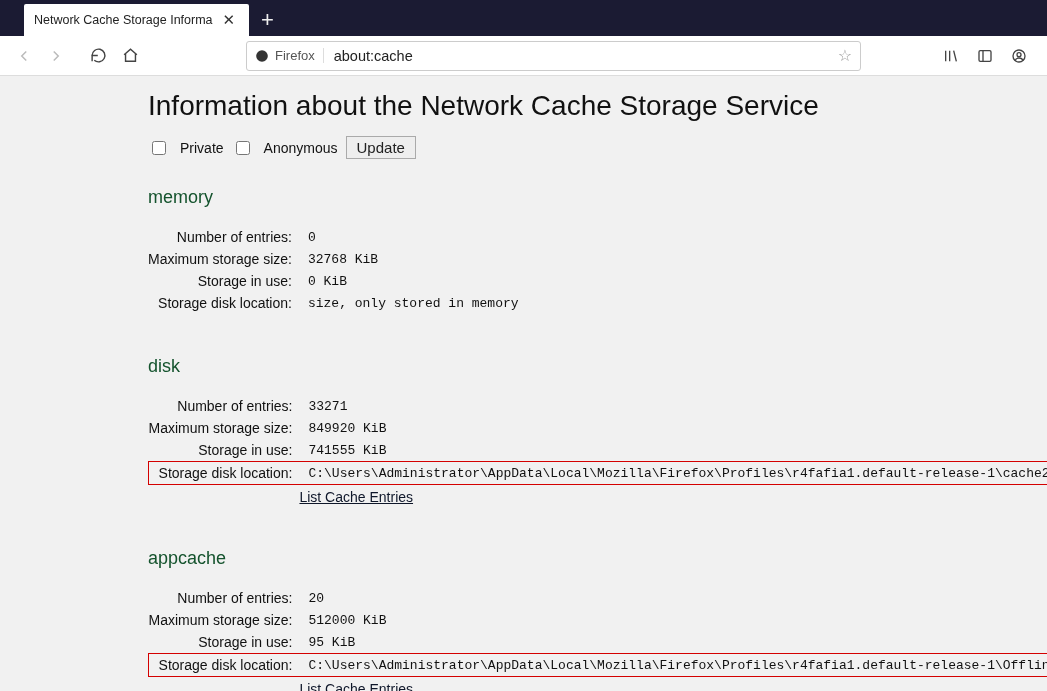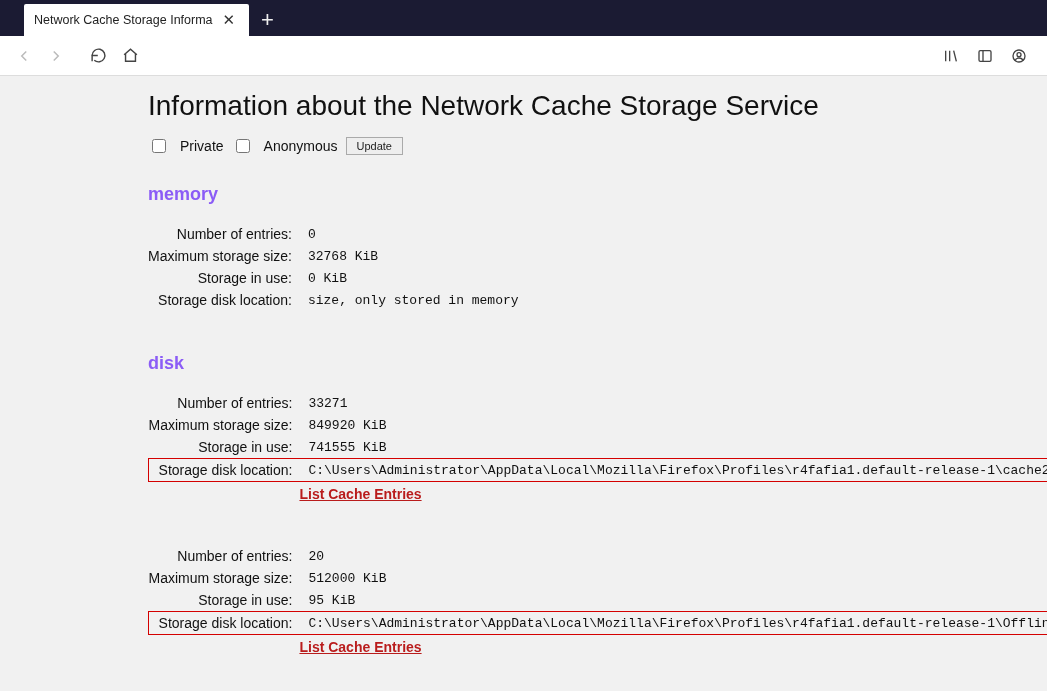--- a/index.html
+++ b/index.html
@@ -96,29 +96,29 @@
     margin: 6px 0 14px 0;
     color:#111;
   }
   .options-row {
     display:flex; align-items:center; gap:8px; font-size:14px; color:#111;
     margin-bottom: 28px;
   }
   .options-row label { display:flex; align-items:center; gap:11px; }
   .options-row input[type=checkbox]{ width:14px; height:14px; }
   .update-btn {
-    border:1px solid #aaa; background:#eee; font-size:11px;
+    border:1px solid #aaa; background:#eee; font-size:15px;
     padding:2px 10px; color:#222; cursor:pointer;
   }
-  h2.section-title { font-size:18px; font-weight:700; margin:16px 0 18px 0; color:#8b5cf6; }
+  h2.section-title { font-size:18px; font-weight:400; margin:16px 0 18px 0; color:#14532d; }
   table.kv { border-collapse:collapse; font-size:14px; }
   table.kv td.label { text-align:right; font-weight:400; padding:3px 6px 3px 0; white-space:nowrap; color:#111;}
   table.kv td.value { text-align:left; padding:3px 0 3px 10px; font-family: Consolas, "Courier New", monospace; font-size:13px; color:#111; white-space:nowrap;}
   .link-row td { padding-top:4px; }
-  .cache-link { color:#b91c1c; font-weight:700; text-decoration:underline; font-size:14px; cursor:pointer;}
+  .cache-link { color:#0f172a; font-weight:400; text-decoration:underline; font-size:14px; cursor:pointer;}
   .highlight-box td { border:1px solid #d40000; }
   .highlight-box td.label { border-right:none; }
   .highlight-box td.value { border-left:none; }
   .section-block { margin-bottom:42px; }
   svg { display:block; }
 </style>
 </head>
 <body>
 
 <div class="tab-bar">
@@ -147,20 +147,30 @@
         <polyline points="3 22 3 14 11 14" transform="translate(0 -2)"></polyline>
       </svg>
   </div>
   <div class="nav-btn">
     <svg width="17" height="17" viewBox="0 0 24 24" fill="none" stroke="#444" stroke-width="2">
         <path d="M3 11l9-8 9 8"></path>
         <path d="M5 10v10h14V10"></path>
       </svg>
   </div>
 
+  <div class="urlbar">
+    <div class="identity">
+      <svg width="14" height="14" viewBox="0 0 24 24">
+          <circle cx="12" cy="12" r="10" fill="#333"></circle>
+        </svg>
+      <span>Firefox</span>
+    </div>
+    <input type="text" value="about:cache" style="">
+    <span class="star">☆</span>
+  </div>
 
   <div class="right-icons">
     <div class="nav-btn">
       <svg viewBox="0 0 24 24" fill="none" stroke="#444" stroke-width="2">
           <line x1="4" y1="4" x2="4" y2="20"></line>
           <line x1="10" y1="4" x2="10" y2="20"></line>
           <line x1="16" y1="4" x2="20" y2="20"></line>
         </svg>
     </div>
     <div class="nav-btn">
@@ -241,20 +251,21 @@
             </tr>
         <tr class="link-row">
               <td></td>
               <td><a class="cache-link">List Cache Entries</a></td>
             </tr>
       </tbody>
         </table>
     </div>
 
     <div class="section-block">
+      <h2 class="section-title">appcache</h2>
       <table class="kv">
         <tbody>
             <tr>
               <td class="label">Number of entries:</td>
               <td class="value">20</td>
             </tr>
         <tr>
               <td class="label">Maximum storage size:</td>
               <td class="value">512000 KiB</td>
             </tr>

